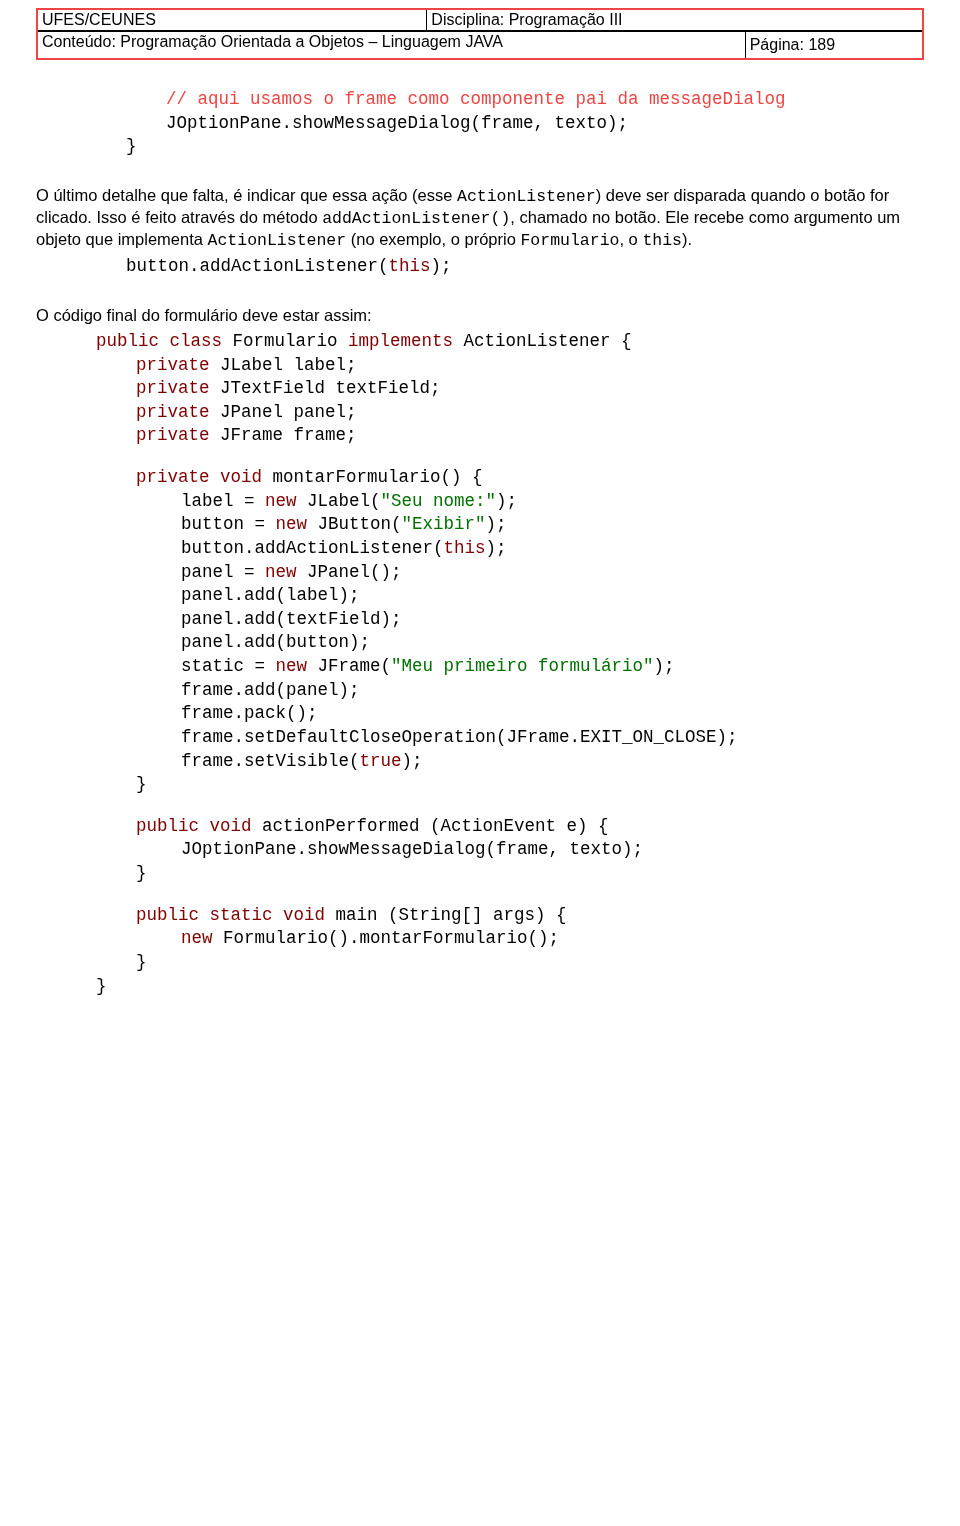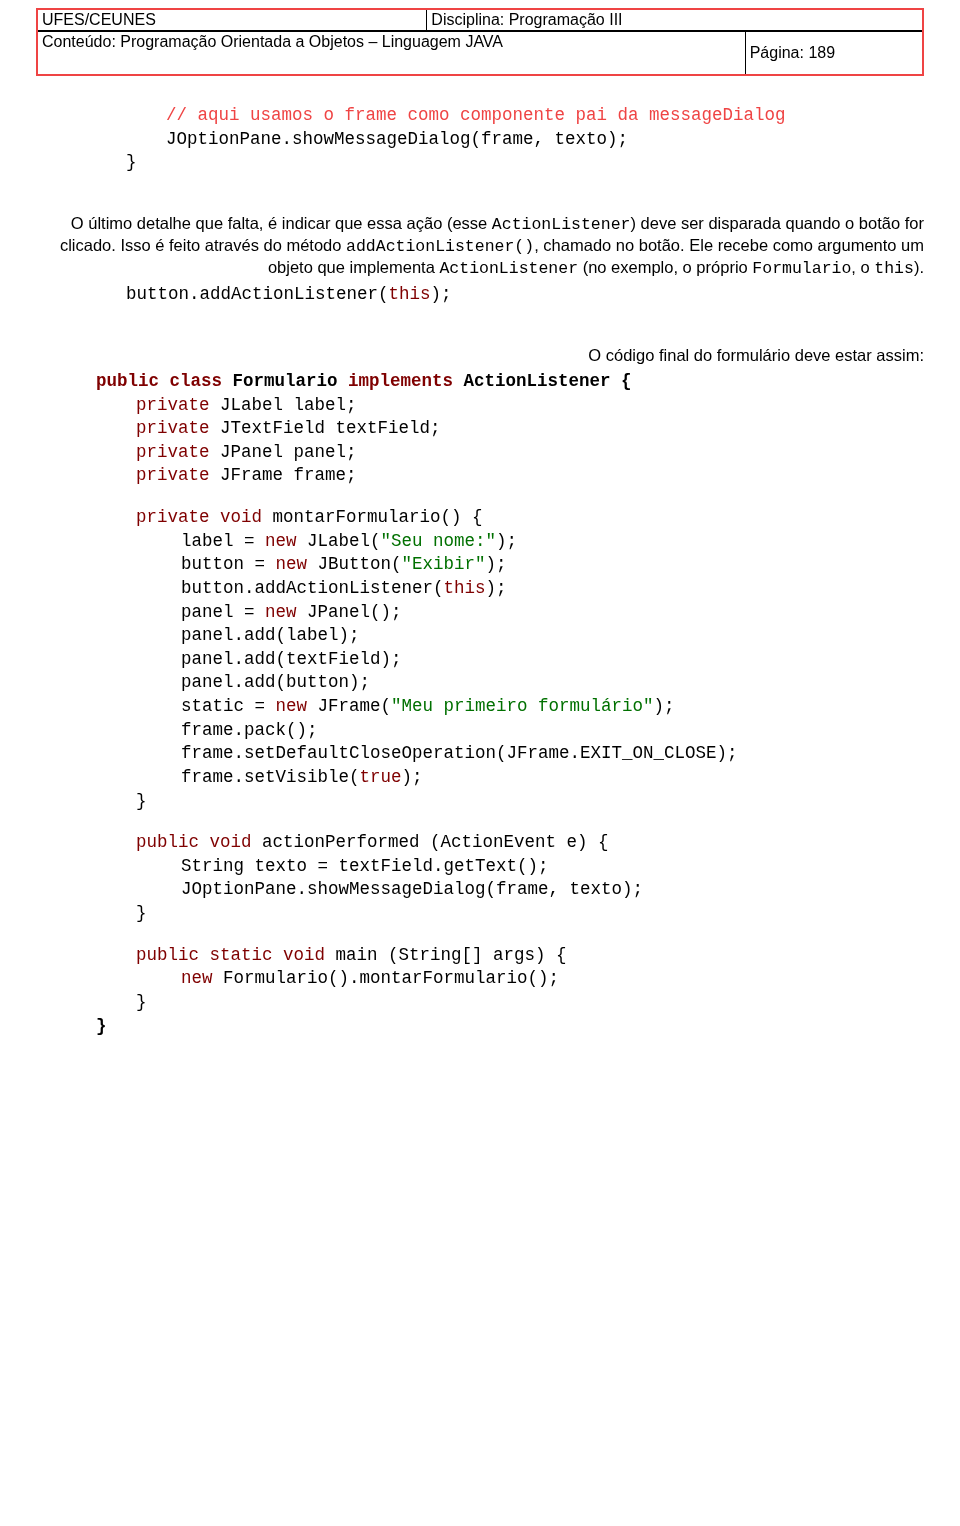--- a/index.html
+++ b/index.html
@@ -21,31 +21,31 @@
   .hdr td{
     border:1px solid #000;
     padding:1px 4px;
     vertical-align:top;
   }
   .afterhdr{height:28px;}
   .body{
     font-size:16.5px;
     line-height:1.28;
   }
-  .para{margin:12px 0 4px 0;text-align:right;}
+  .para{margin:0 0 4px 0;}
   .code{
     font-family:"Courier New",Courier,monospace;
     font-size:17.5px;
     white-space:pre;
     line-height:1.35;
     margin:0;
   }
   .ind1{padding-left:90px;}
   .ind2{padding-left:130px;}
-  .ind1b{padding-left:60px;font-weight:bold;}
+  .ind1b{padding-left:60px;}
   .ind2b{padding-left:100px;}
   .ind3b{padding-left:145px;}
   .blue{color:#ef4444;}
   .darkred{color:#7f0000;}
   .green{color:#007000;}
   .gap{height:18px;}
   .gapL{height:26px;}
   .monoInline{font-family:"Courier New",Courier,monospace;}
 </style>
 </head>
@@ -56,21 +56,21 @@
       <tr>
     <td style="width:44%;">UFES/CEUNES</td>
     <td>Disciplina: Programação III</td>
   </tr>
   <tr>
     <td colspan="2" style="padding:0;border:0;">
       <table style="width:100%;border-collapse:collapse;">
         <tbody>
               <tr>
           <td style="border:0;border-top:1px solid #000;width:80%;padding:1px 4px;">Conteúdo: Programação Orientada a Objetos – Linguagem JAVA</td>
-          <td style="border:0;border-top:1px solid #000;border-left:1px solid #000;padding:12px 4px;">Página: 189</td>
+          <td style="border:0;border-top:1px solid #000;border-left:1px solid #000;padding:4px 4px;">Página: 189</td>
         </tr>
       </tbody>
           </table>
     </td>
   </tr>
 </tbody>
   </table>
 
 <div class="afterhdr"></div>
 
@@ -102,29 +102,29 @@
 
 <pre class="code ind2b"><span class="darkred">private void</span><span> montarFormulario() {</span></pre>
 <pre class="code ind3b"><span>label = </span><span class="darkred">new</span><span> JLabel(</span><span class="green">"Seu nome:"</span><span>);</span></pre>
 <pre class="code ind3b"><span>button = </span><span class="darkred">new</span><span> JButton(</span><span class="green">"Exibir"</span><span>);</span></pre>
 <pre class="code ind3b"><span>button.addActionListener(</span><span class="darkred">this</span><span>);</span></pre>
 <pre class="code ind3b"><span>panel = </span><span class="darkred">new</span><span> JPanel();</span></pre>
 <pre class="code ind3b">panel.add(label);</pre>
 <pre class="code ind3b">panel.add(textField);</pre>
 <pre class="code ind3b">panel.add(button);</pre>
 <pre class="code ind3b"><span>static = </span><span class="darkred">new</span><span> JFrame(</span><span class="green">"Meu primeiro formulário"</span><span>);</span></pre>
+<pre class="code ind3b">frame.add(panel);</pre>
 <pre class="code ind3b">frame.pack();</pre>
 <pre class="code ind3b">frame.setDefaultCloseOperation(JFrame.EXIT_ON_CLOSE);</pre>
 <pre class="code ind3b"><span>frame.setVisible(</span><span class="darkred">true</span><span>);</span></pre>
 <pre class="code ind2b">}</pre>
 
 <div class="gap"></div>
 
 <pre class="code ind2b"><span class="darkred">public void</span><span> actionPerformed (ActionEvent e) {</span></pre>
-<pre class="code ind3b">String texto = textField.getText();</pre>
 <pre class="code ind3b">JOptionPane.showMessageDialog(frame, texto);</pre>
 <pre class="code ind2b">}</pre>
 
 <div class="gap"></div>
 
 <pre class="code ind2b"><span class="darkred">public static void</span><span> main (String[] args) {</span></pre>
 <pre class="code ind3b"><span class="darkred">new</span><span> Formulario().montarFormulario();</span></pre>
 <pre class="code ind2b">}</pre>
 <pre class="code ind1b">}</pre>
 

